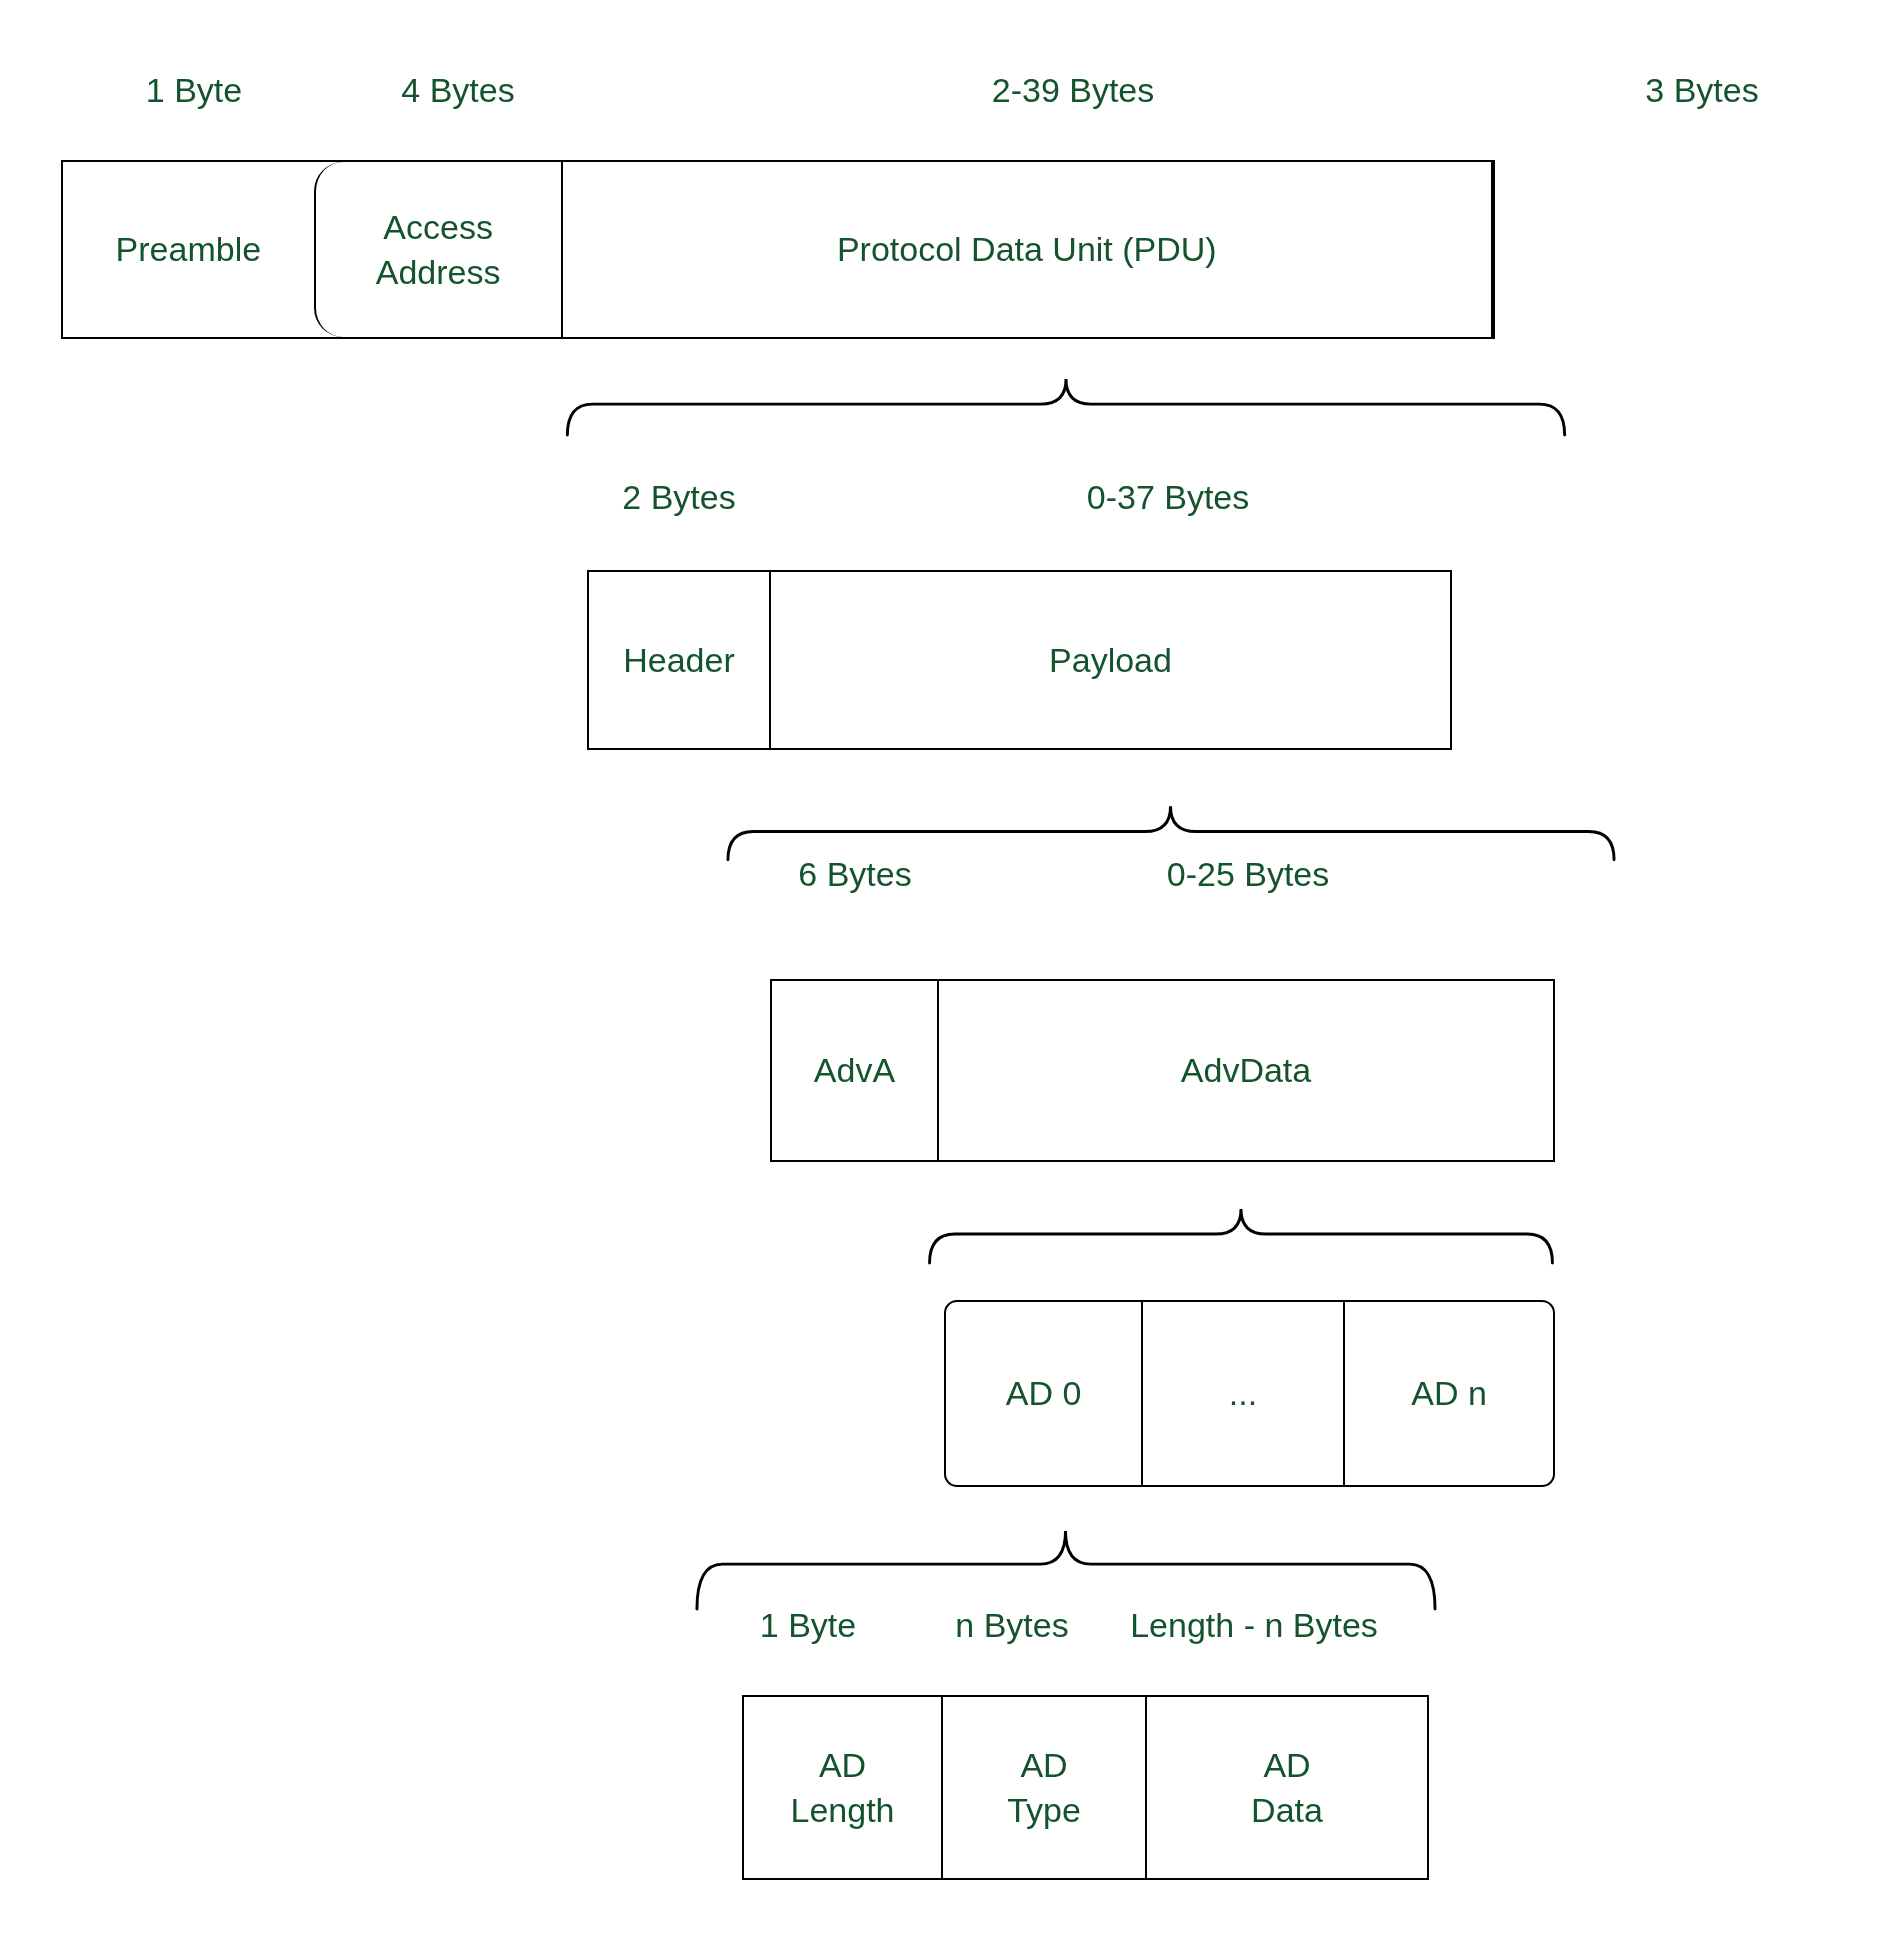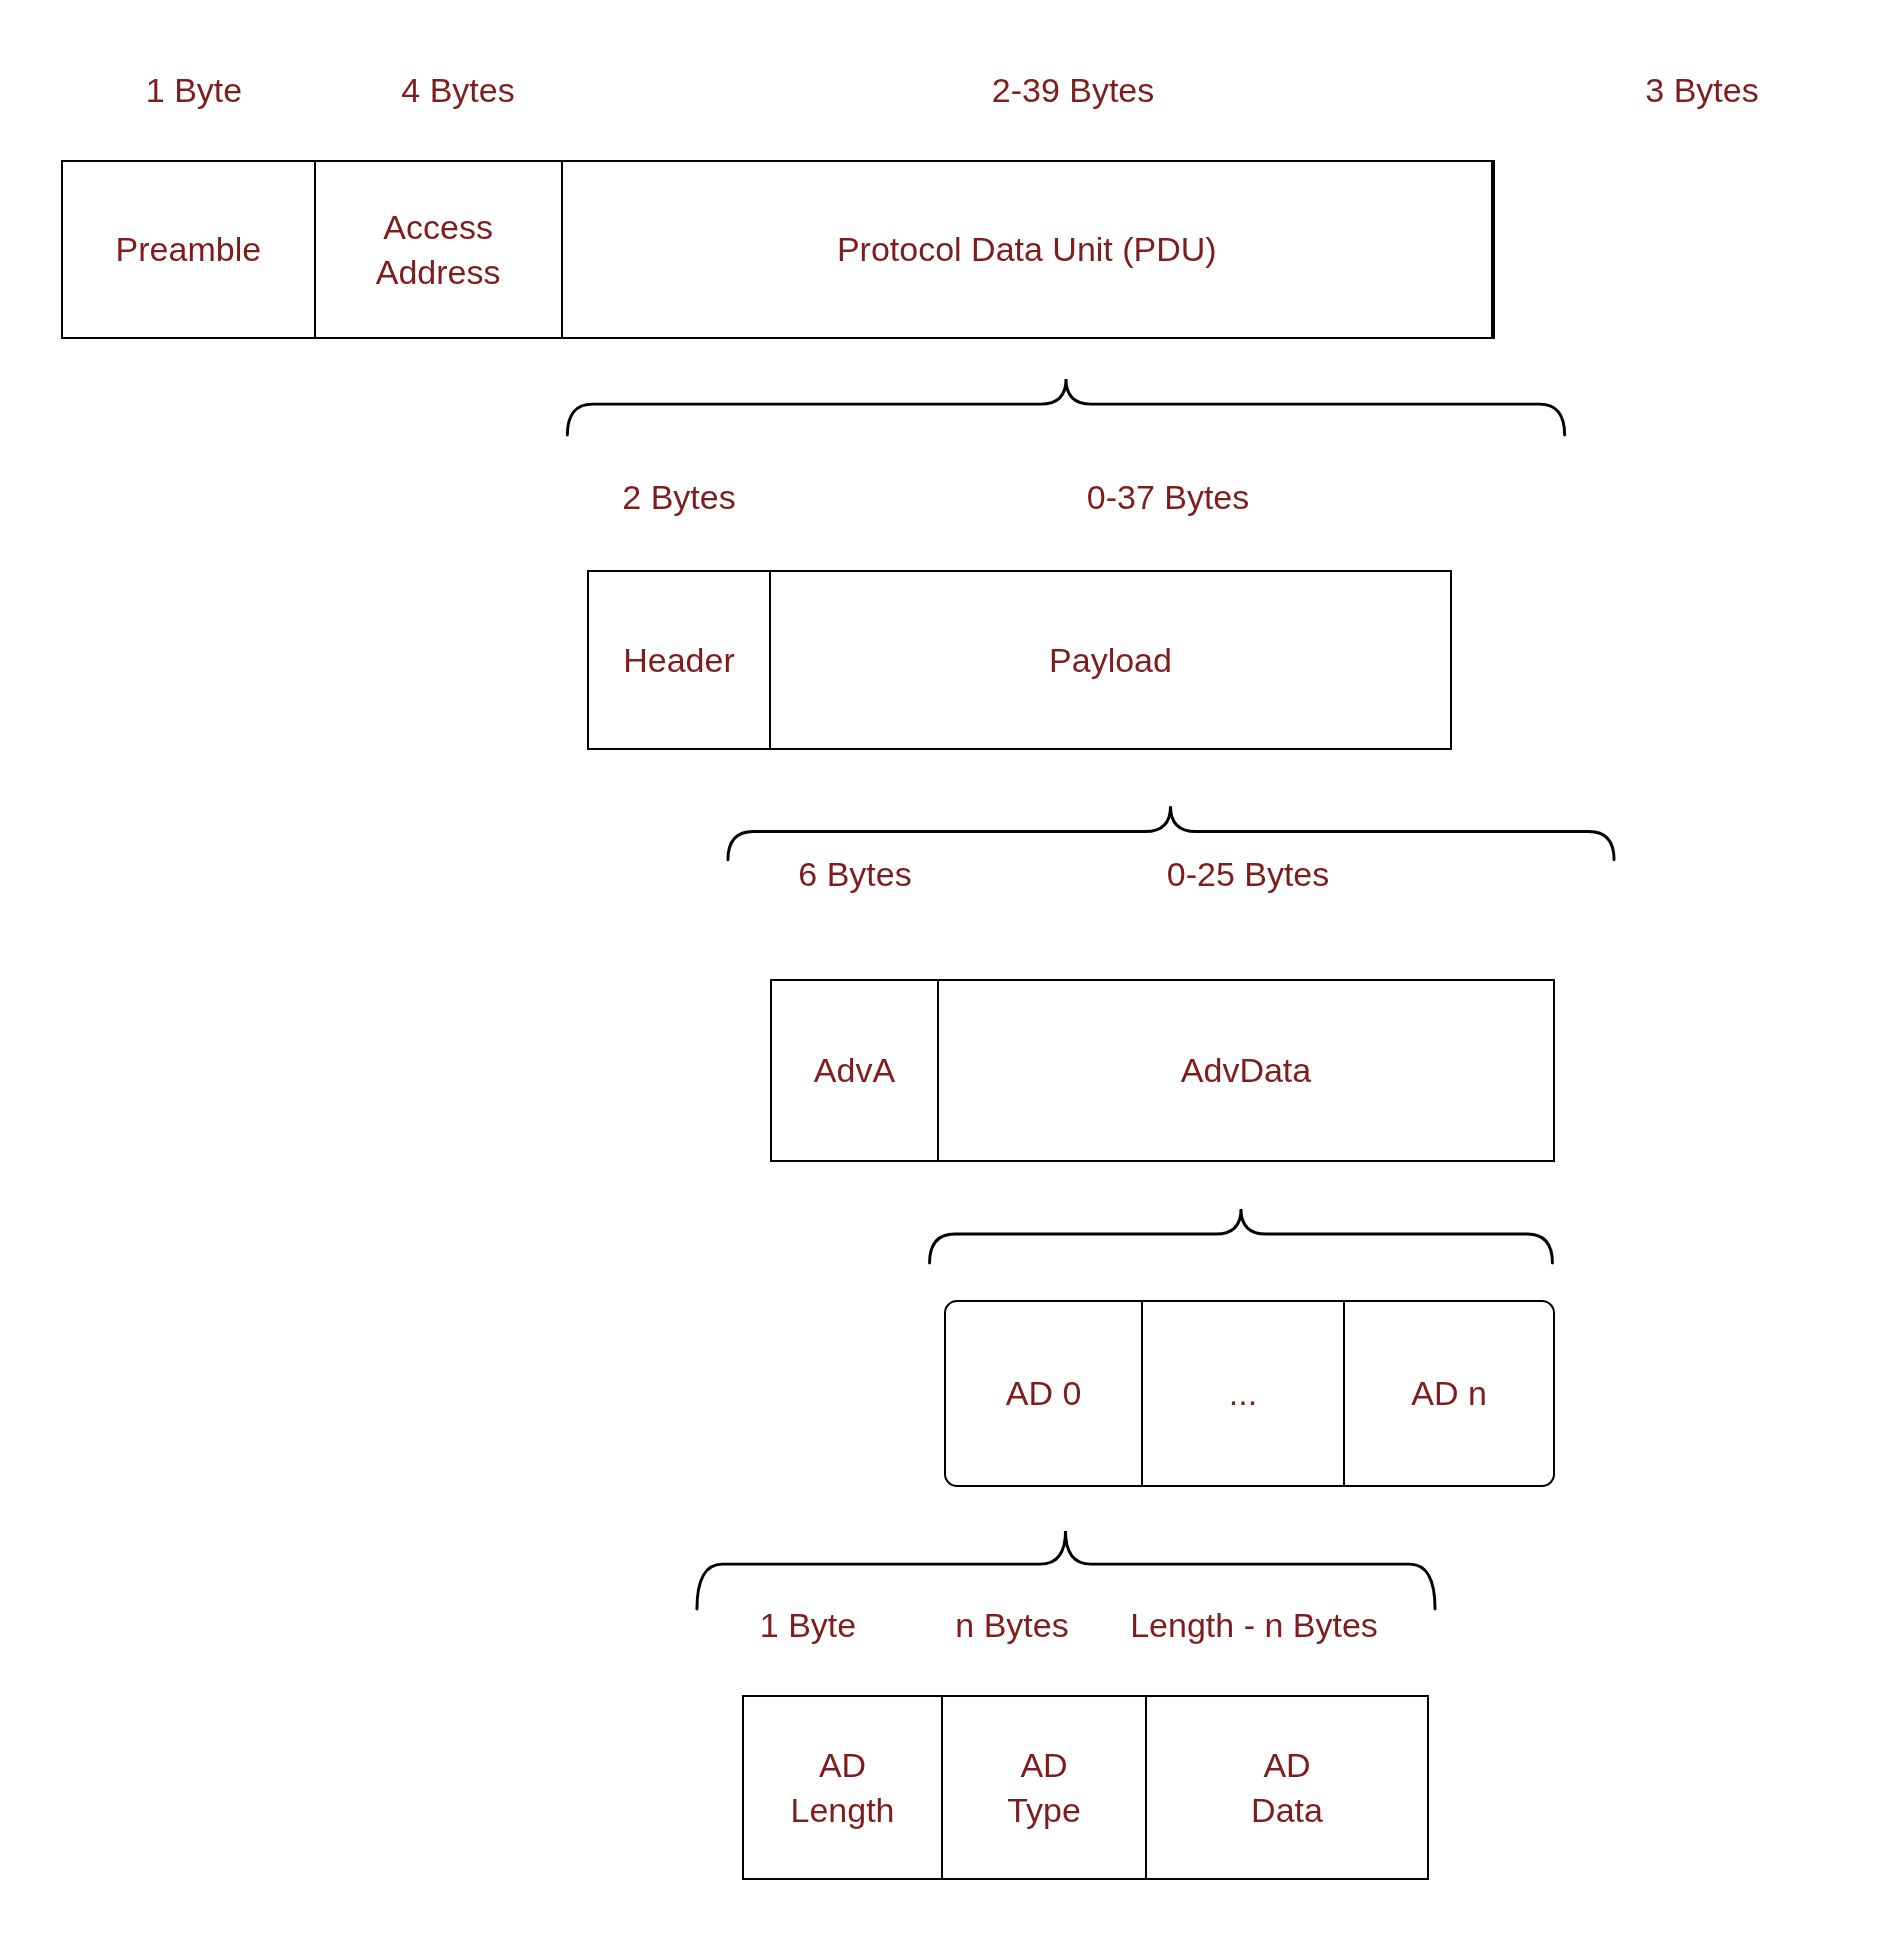--- a/index.html
+++ b/index.html
@@ -7,21 +7,21 @@
     padding: 0;
     background: #ffffff;
   }
   #canvas {
     position: relative;
     width: 1902px;
     height: 1946px;
     background: #ffffff;
     font-family: "Liberation Sans", sans-serif;
     font-size: 34px;
-    color: #7f1d1d;
+    color: #14532d;
   }
   .row {
     position: absolute;
     display: flex;
     border: 2.9px solid #000000;
     background: #ffffff;
     box-sizing: border-box;
   }
   .cell {
     display: flex;
@@ -57,21 +57,21 @@
 
 <div id="canvas">
 
   <div class="lbl" style="left:194px;  top:90px;">1 Byte</div>
   <div class="lbl" style="left:458px;  top:90px;">4 Bytes</div>
   <div class="lbl" style="left:1073px; top:90px;">2-39 Bytes</div>
   <div class="lbl" style="left:1702px; top:90px;">3 Bytes</div>
 
   <div class="row" style="left:61px; top:160px; width:1434px; height:179px;">
     <div class="cell" style="width:263px;">Preamble</div>
-    <div class="cell" style="width:259px;">Access
+    <div class="cell" style="width:259px;border-radius:29px;">Access
 Address</div>
     <div class="cell" style="width:976px;">Protocol Data Unit (PDU)</div>
     <div class="cell" style="flex:1;">CRC</div>
   </div>
 
   <svg class="brace" style="left:562px; top:376px;" width="1008" height="61" viewBox="0 0 1034 63">
     <path d="M 2,61 Q 2,29 28,29 L 491,29 Q 517,29 517,3 Q 517,29 543,29 L 1006,29 Q 1032,29 1032,61"></path>
   </svg>
 
   <div class="lbl" style="left:679px;  top:497px;">2 Bytes</div>

